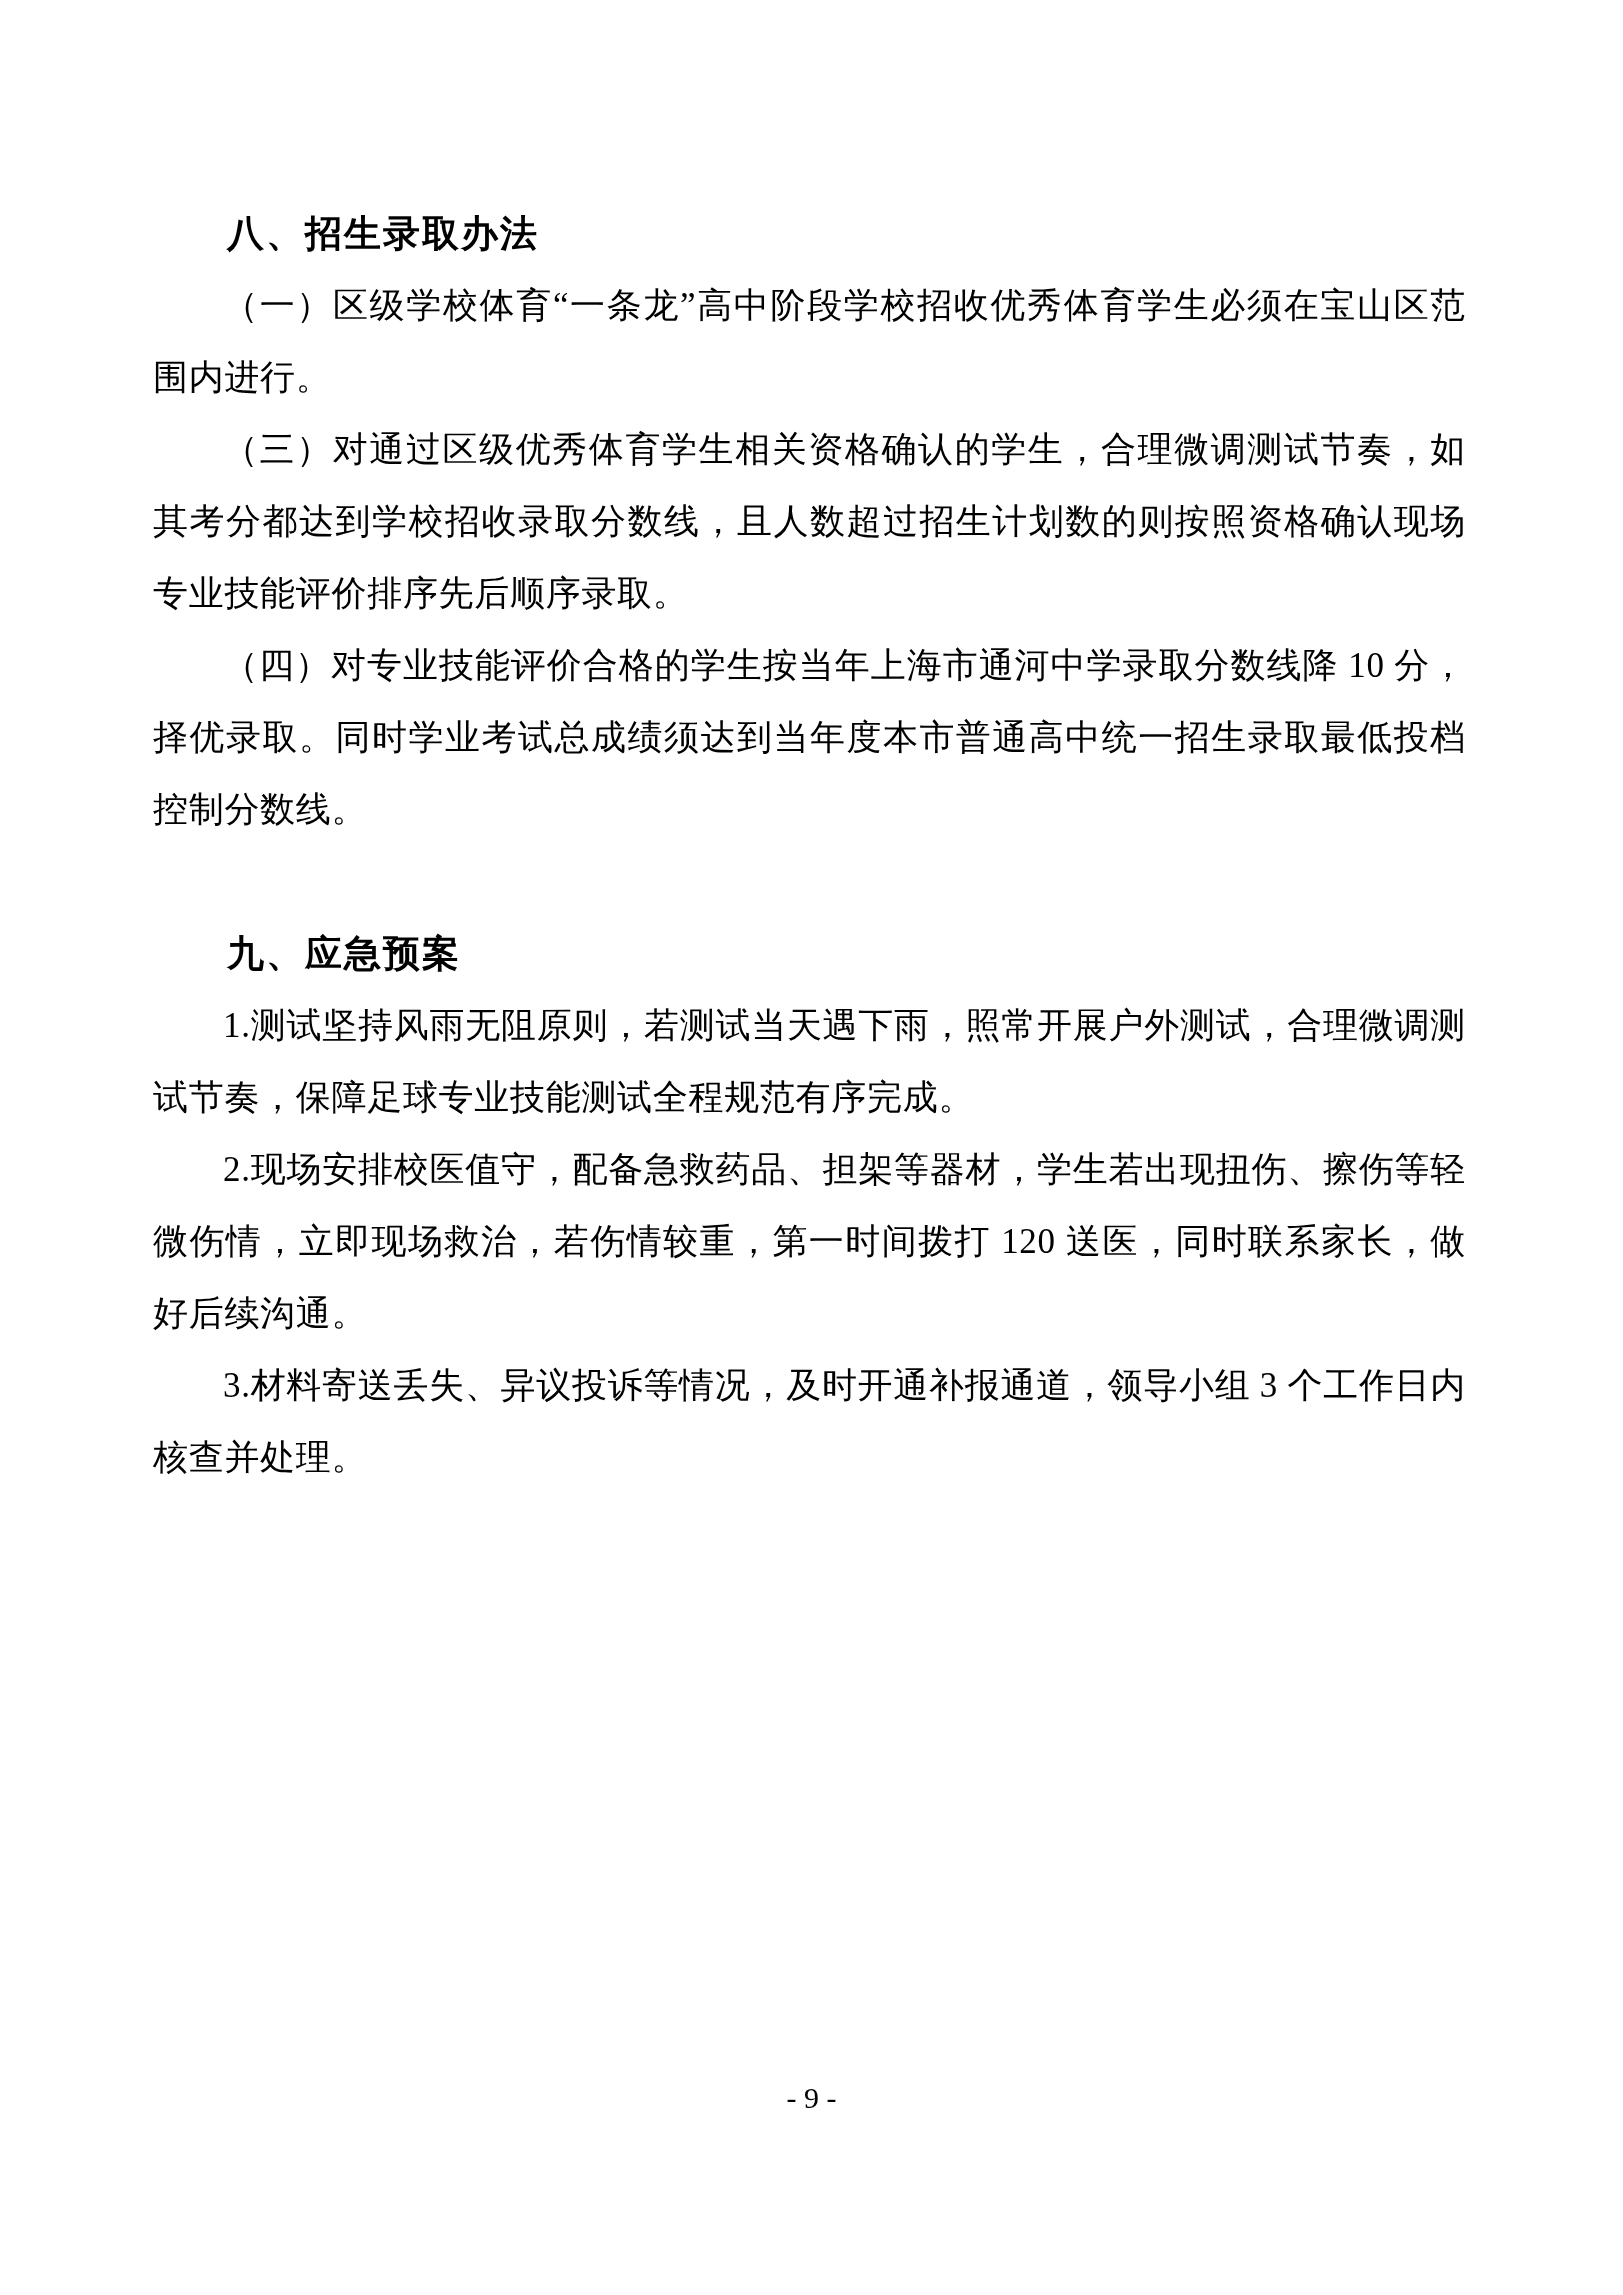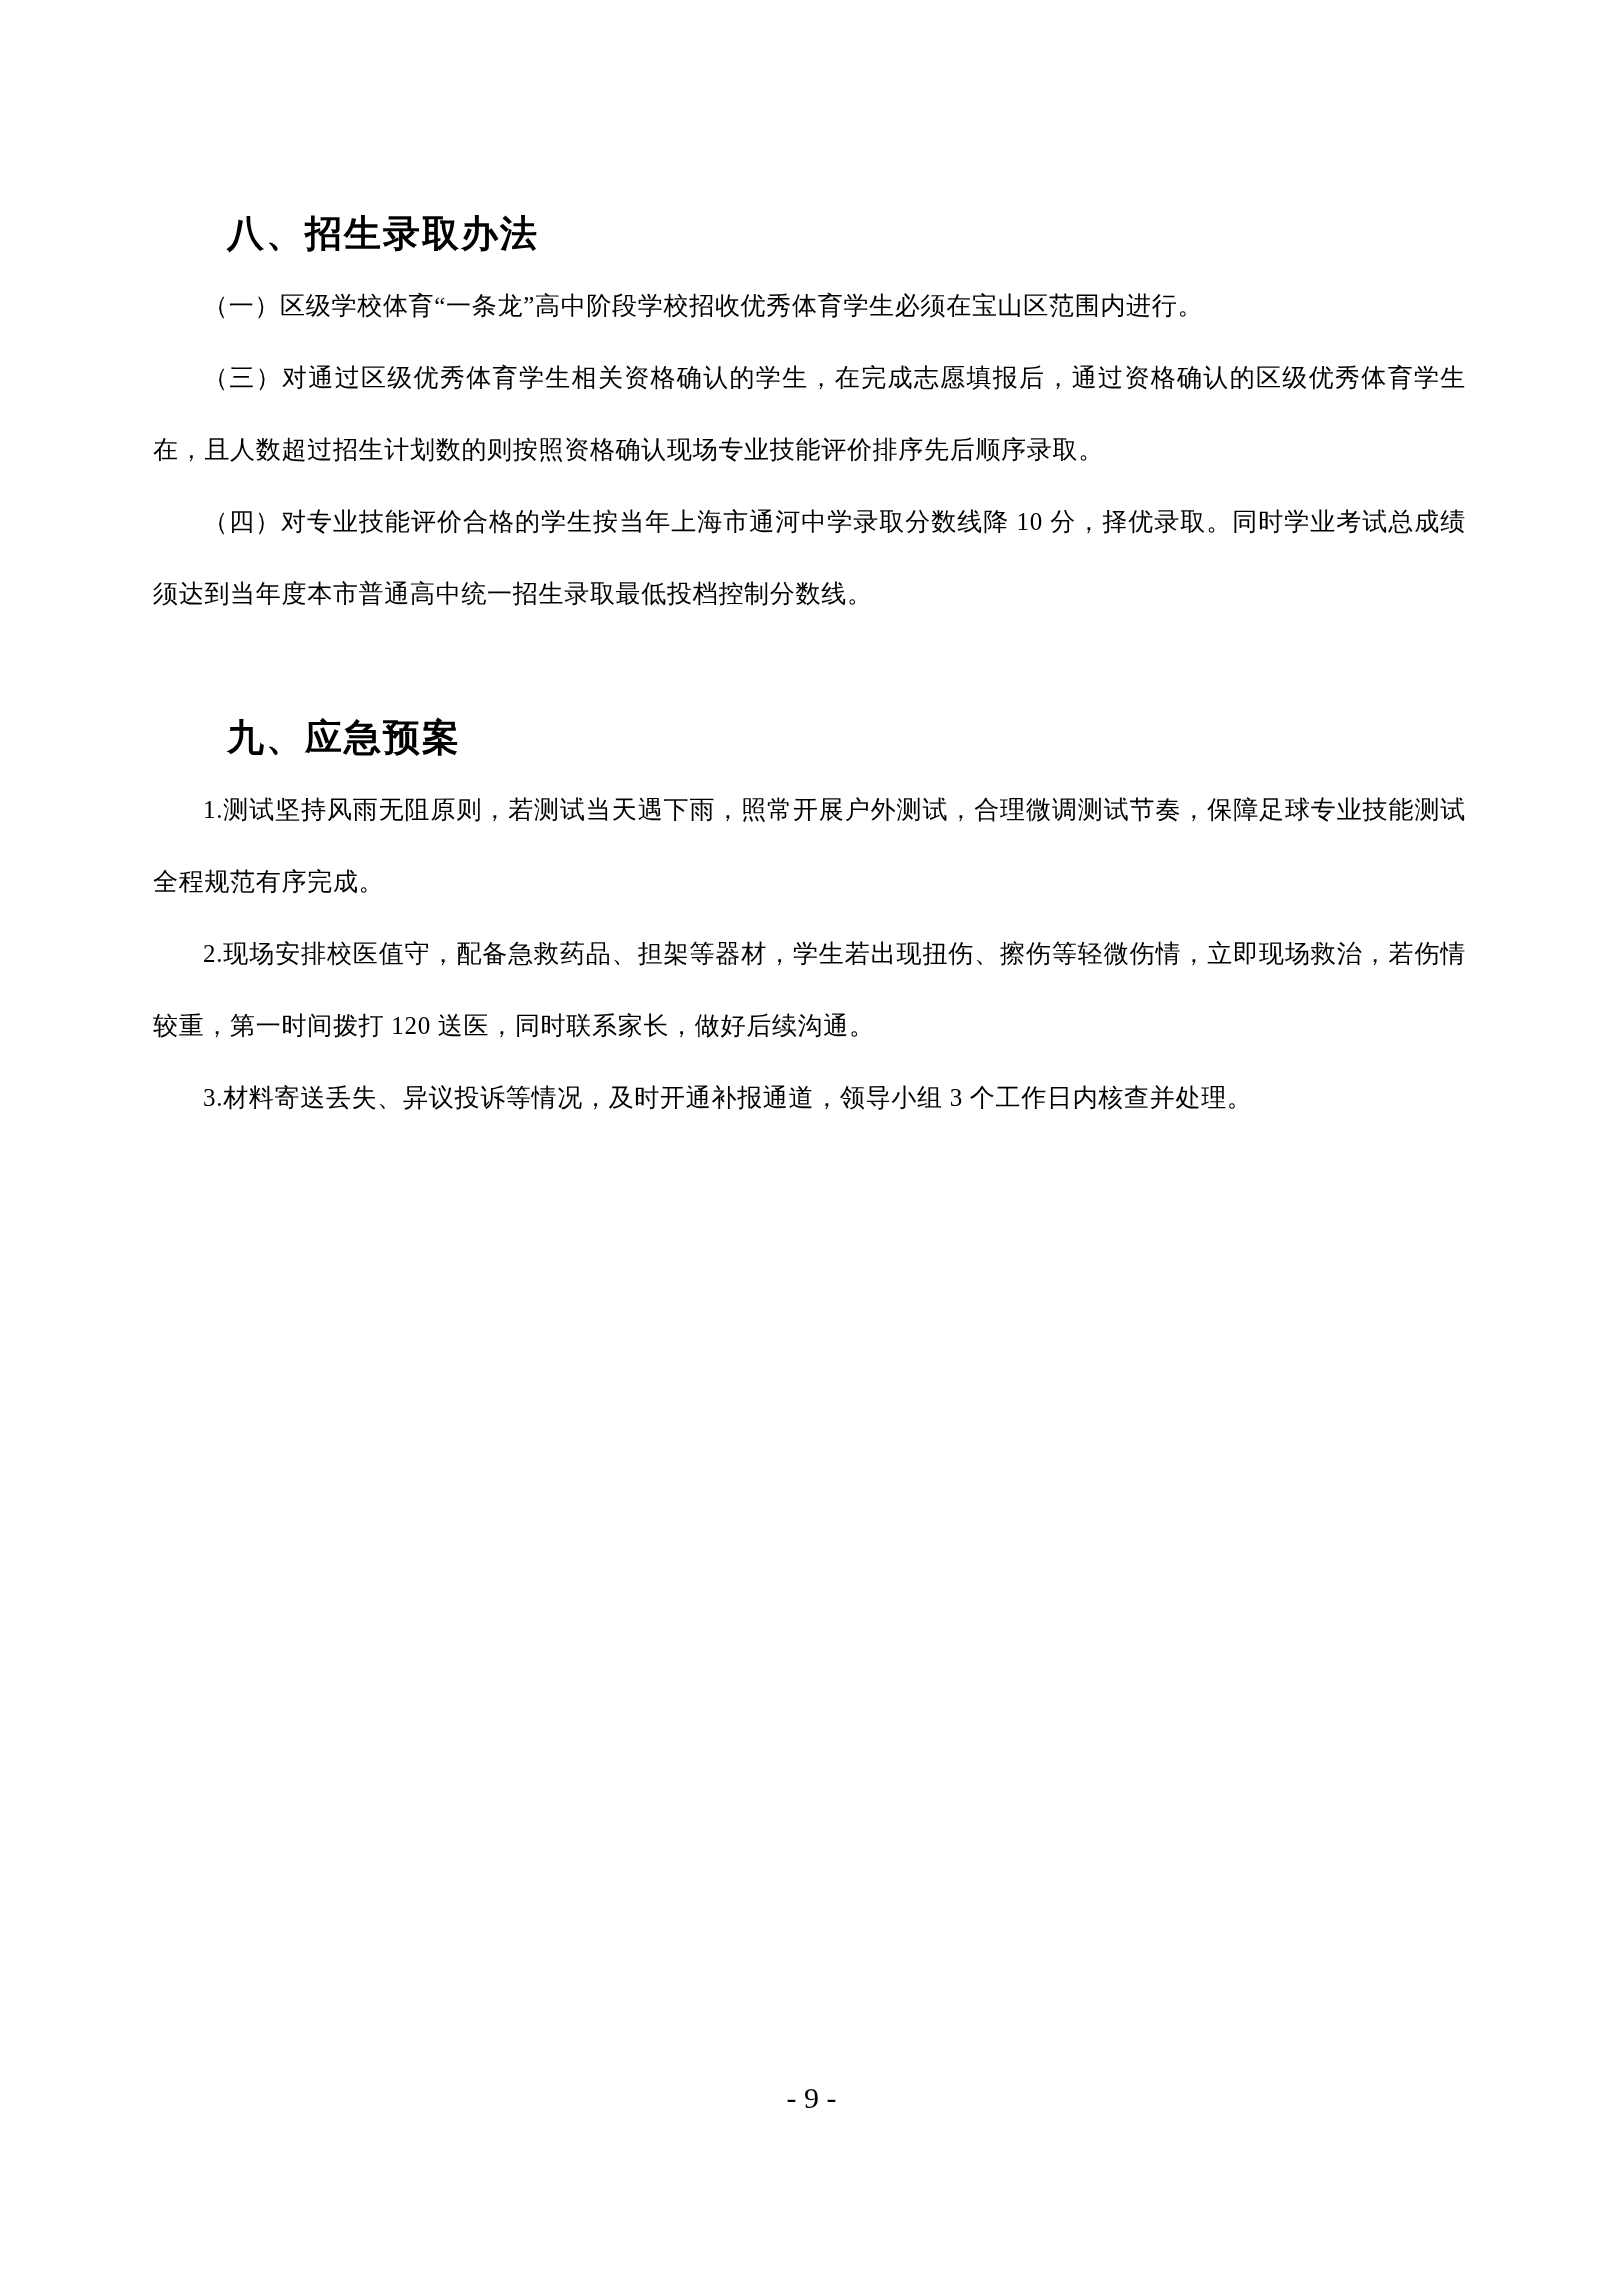--- a/index.html
+++ b/index.html
@@ -27,21 +27,21 @@
     font-family: Liberation Serif, serif;
     font-size: 37px;
     font-weight: bold;
     line-height: 72px;
     text-indent: 2em;
     letter-spacing: 2px;
     white-space: nowrap;
   }
   .body-para {
     margin: 0;
-    font-size: 25px;
+    font-size: 35px;
     line-height: 72px;
     text-align: justify;
     text-justify: inter-character;
     text-indent: 2em;
     letter-spacing: 0.7px;
   }
   .section-gap {
     height: 72px;
   }
   .page-footer {
@@ -59,21 +59,21 @@
 <body>
 
 <div class="page">
   <div class="content">
 
     <h2 class="sec-heading">八、招生录取办法</h2>
 
     <p class="body-para">（一）区级学校体育“一条龙”高中阶段学校招收优秀体育学生必须在宝山区范围内进行。</p>
 
 
-    <p class="body-para">（三）对通过区级优秀体育学生相关资格确认的学生，在完成志愿填报后，通过资格确认的区级优秀体育学生在，且人数超过招生计划数的则按照资格确认现场专业技能评价排序先后顺序录取。</p>
+    <p class="body-para">（三）对通过区级优秀体育学生相关资格确认的学生，合理微调测试节奏，如其考分都达到学校招收录取分数线，且人数超过招生计划数的则按照资格确认现场专业技能评价排序先后顺序录取。</p>
 
     <p class="body-para">（四）对专业技能评价合格的学生按当年上海市通河中学录取分数线降 10 分，择优录取。同时学业考试总成绩须达到当年度本市普通高中统一招生录取最低投档控制分数线。</p>
 
 
     <div class="section-gap"></div>
 
     <h2 class="sec-heading">九、应急预案</h2>
 
     <p class="body-para">1.测试坚持风雨无阻原则，若测试当天遇下雨，照常开展户外测试，合理微调测试节奏，保障足球专业技能测试全程规范有序完成。</p>
 

